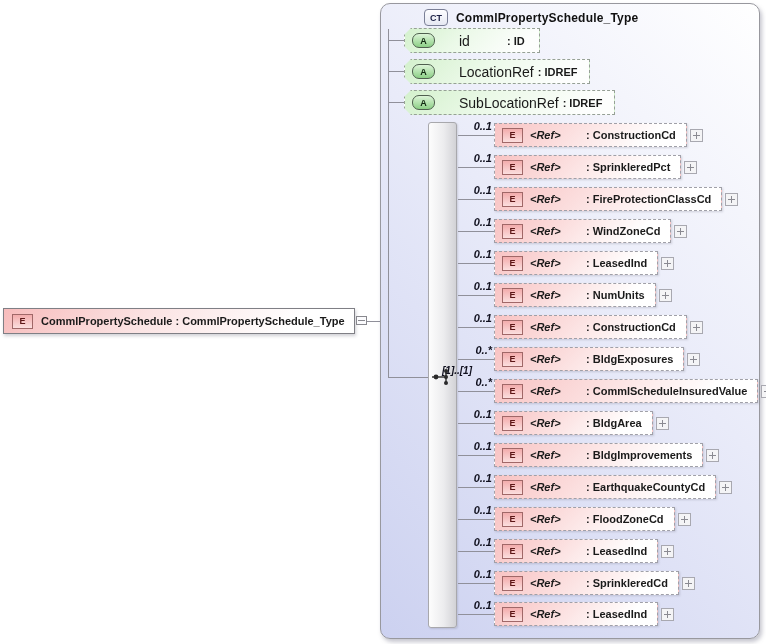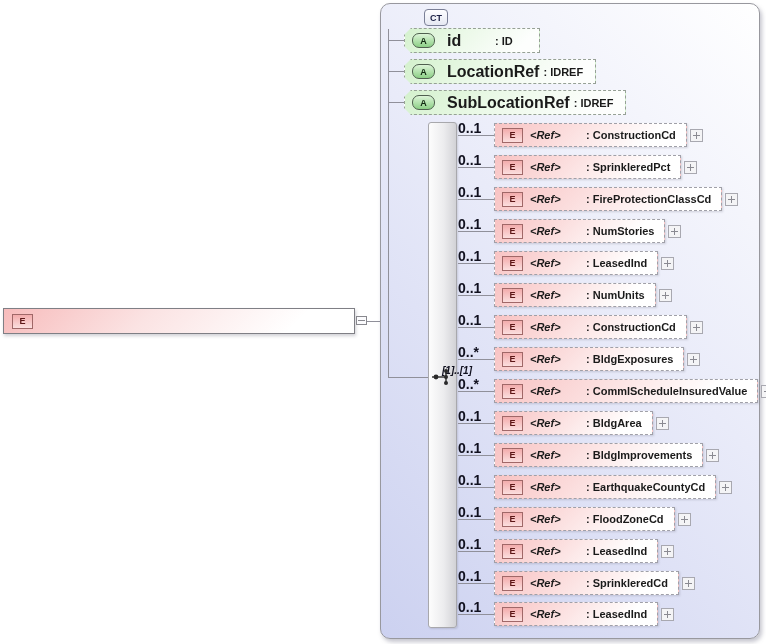--- a/index.html
+++ b/index.html
@@ -34,41 +34,41 @@
     border:1px dashed #96a096;
     background:linear-gradient(135deg,#d4f1cd 0%,#ebf9e8 40%,#fdfefd 85%);
     clip-path:polygon(7px 0,100% 0,100% 100%,7px 100%,0 calc(100% - 7px),0 7px);
     padding:0 12px 0 7px;white-space:nowrap;
   }
   .badge-a{
     flex:0 0 auto;width:21px;height:13px;border:1px solid #4f5f4f;border-radius:7px;
     background:linear-gradient(#ddf5d8,#8ccf86);color:#102810;
     font-weight:bold;font-size:9px;display:flex;align-items:center;justify-content:center;
   }
-  .attr-name{font-weight:bold;font-size:16px;color:#1a1a1a;margin-left:12px;min-width:48px;}
+  .attr-name{font-weight:normal;font-size:14px;color:#1a1a1a;margin-left:24px;min-width:48px;}
   .attr-type{font-weight:bold;font-size:11px;color:#1a1a1a;}
 
   
   .seq-bar{
     position:absolute;left:428px;top:122px;width:27px;height:504px;
     border:1px solid #a8a8ac;border-radius:3px;
     background:linear-gradient(to right,#fdfdfd 0%,#ececee 55%,#d2d2d6 100%);
     box-shadow:1px 1px 2px rgba(0,0,0,0.12);z-index:1;
   }
   .seq-occ{
     position:absolute;left:389px;top:365px;width:38px;text-align:right;
     font-style:italic;font-weight:bold;font-size:10px;color:#10101e;z-index:3;margin-left:45px;
   }
   .seq-icon{position:absolute;left:431px;top:367px;z-index:4;}
 
   
   .el-row{position:absolute;left:458px;height:24px;display:flex;align-items:center;z-index:2;}
   .occ{
-    position:absolute;left:0;top:-3px;width:34px;
-    font-weight:bold;font-size:14px;color:#10101e;
+    position:absolute;left:0;top:-3px;width:34px;text-align:right;
+    font-style:italic;font-weight:bold;font-size:11px;color:#10101e;
   }
   .el-box{
     display:inline-flex;align-items:center;height:24px;box-sizing:border-box;
     border:1px dashed #a0a0a8;
     background:linear-gradient(135deg,#f8c3c3 0%,#fbdcdc 35%,#ffffff 80%);
     padding:0 10px 0 7px;white-space:nowrap;
     box-shadow:1px 1px 2px rgba(70,70,90,0.2);
   }
   .badge-e{
     flex:0 0 auto;width:19px;height:13px;border:1px solid #a06868;
@@ -101,27 +101,29 @@
     content:'';position:absolute;left:1px;right:1px;top:3px;height:1px;background:#88888e;
   }
 </style>
 </head>
 <body>
 
 <div class="canvas">
 
   <div class="root-box">
     <span class="badge-e">E</span>
+    <span class="root-label">CommlPropertySchedule : CommlPropertySchedule_Type</span>
   </div>
   <div class="line" style="left:357px;top:321px;width:23px;height:1px;"></div>
   <div class="collapse-box"></div>
 
   <div class="ct-box">
     <div class="ct-header">
       <span class="badge-ct">CT</span>
+      <span class="ct-title">CommlPropertySchedule_Type</span>
     </div>
   </div>
 
   <div class="line" style="left:388px;top:29px;width:1px;height:348px;"></div>
   <div class="line" style="left:388px;top:377px;width:45px;height:1px;"></div>
 
   <div class="attr-row" style="top:28px;">
     <span class="attr-conn"></span>
     <div class="attr-box" style="min-width:136px;">
       <span class="badge-a">A</span>
@@ -198,21 +200,21 @@
         <span class="pv"></span>
       </span>
   </div>
 
   <div class="el-row" style="top:219px;">
     <span class="occ">0..1</span>
     <span class="conn"></span>
     <div class="el-box">
       <span class="badge-e">E</span>
       <span class="ref">&lt;Ref&gt;</span>
-      <span class="etype">: NumStories</span>
+      <span class="etype">: WindZoneCd</span>
     </div>
     <span class="plus">
         <span class="ph"></span>
         <span class="pv"></span>
       </span>
   </div>
 
   <div class="el-row" style="top:251px;">
     <span class="occ">0..1</span>
     <span class="conn"></span>

